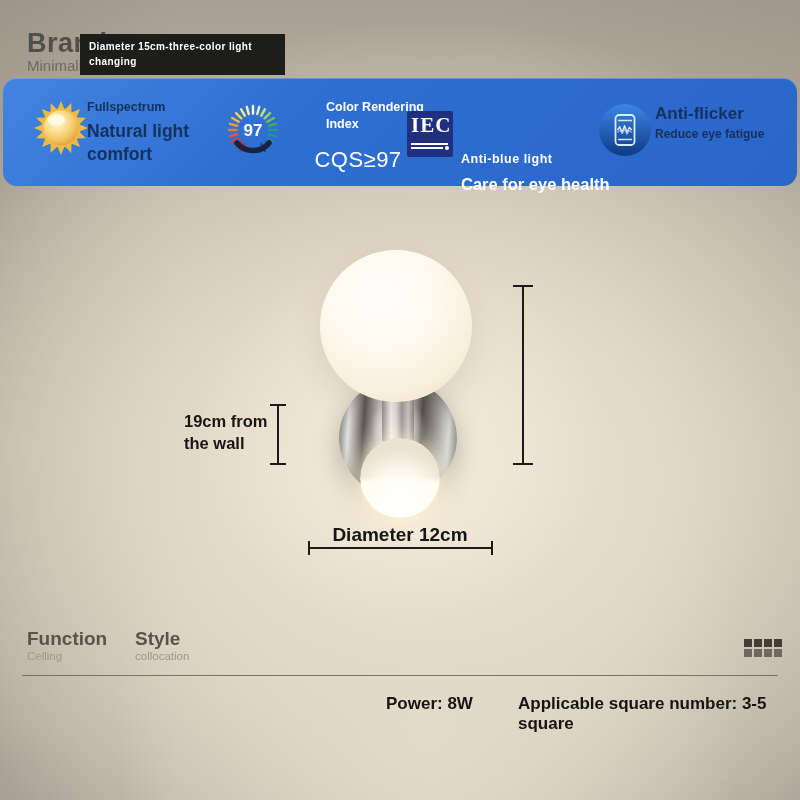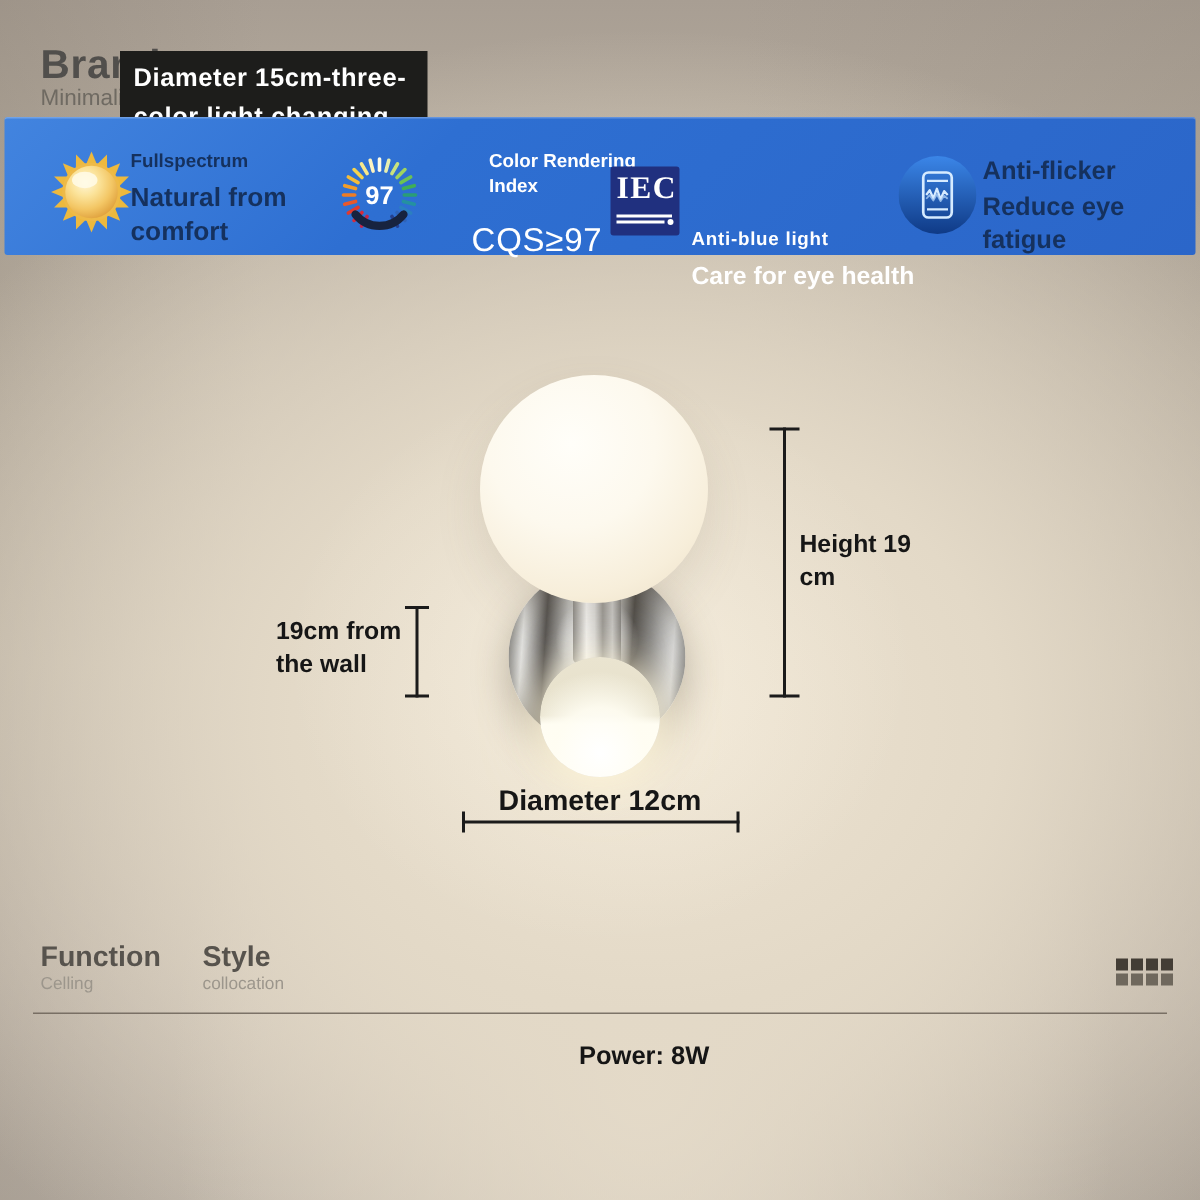--- a/index.html
+++ b/index.html
@@ -10,46 +10,46 @@
       radial-gradient(ellipse 560px 460px at 430px 480px, #eee4d2 0%, #e3d9c7 42%, rgba(227,217,199,0) 100%),
       radial-gradient(ellipse 420px 520px at 430px 720px, rgba(238,228,210,.85) 0%, rgba(238,228,210,0) 75%),
       linear-gradient(90deg, rgba(136,126,114,.30) 0%, rgba(136,126,114,0) 22%, rgba(136,126,114,0) 62%, rgba(146,136,124,.32) 100%),
       linear-gradient(180deg,#a89e93 0%,#b2a89b 10%,#c2b8a9 30%,#cdc3b3 55%,#c6bcb0 80%,#b8afa4 100%);
   }
   
   .brand-name{position:absolute;left:27px;top:28px;font-size:27px;font-weight:bold;color:#514f4c;letter-spacing:.5px;}
   .brand-sub{position:absolute;left:27px;top:57px;font-size:15px;color:#6f6a62;}
   .title-badge{
     position:absolute;left:80px;top:34px;width:188px;padding:5px 8px 6px 9px;
-    background:#1d1d1b;color:#fff;font-size:17px;font-weight:bold;line-height:1.5;letter-spacing:.4px;
+    background:#1d1d1b;color:#fff;font-size:10px;font-weight:bold;line-height:1.5;letter-spacing:.4px;
   }
   
   .banner{
-    position:absolute;left:3px;top:78px;width:794px;height:92px;border-radius:2px;
+    position:absolute;left:3px;top:78px;width:794px;height:108px;border-radius:14px;
     background:linear-gradient(135deg,#4284df 0%,#2e6fd2 35%,#2b66c9 100%);
     box-shadow:inset 0 1px 0 rgba(255,255,255,.25);
   }
   .feature{position:absolute;top:0;height:108px;}
   .f-icon{position:absolute;}
   .f-title{font-weight:bold;}
   .f-sub{font-weight:bold;}
   .navy{color:#15315e;}
   .white{color:#ffffff;}
   .f1-text{position:absolute;left:84px;top:22px;}
   .f1-text .f-title{font-size:12.5px;}
   .f1-text .f-sub{font-size:17.5px;width:118px;line-height:1.3;margin-top:6px;}
   .f2-text{position:absolute;left:279px;top:21px;}
   .f2-text .f-title{font-size:12.5px;width:108px;line-height:1.35;margin-left:44px;}
   .f2-text .f-sub{font-size:22px;font-weight:normal;margin-top:14px;letter-spacing:.5px;text-align:center;}
   .f3-text{position:absolute;left:458px;top:28px;}
   .f3-text .f-title{font-size:12.5px;letter-spacing:.5px;margin-top:46px;}
   .f3-text .f-sub{font-size:16.5px;margin-top:9px;white-space:nowrap;}
   .f4-text{position:absolute;left:652px;top:26px;}
   .f4-text .f-title{font-size:17px;}
-  .f4-text .f-sub{font-size:17px;width:130px;line-height:1.3;margin-top:3px;}
+  .f4-text .f-sub{font-size:12px;width:130px;line-height:1.3;margin-top:3px;}
   .iec{
     position:absolute;left:404px;top:111px;width:46px;height:46px;background:#20307f;border-radius:2px;
   }
   .iec-text{position:absolute;left:4px;top:2px;color:#fff;font-family:"Liberation Serif","DejaVu Serif",serif;font-weight:bold;font-size:21px;letter-spacing:1px;text-align:right;}
   .iec-line{position:absolute;left:4px;right:5px;height:2px;background:#fff;}
   .iec-line.l1{bottom:12px;}
   .iec-line.l2{bottom:8px;right:10px;}
   .iec-dot{position:absolute;right:4px;bottom:7px;width:4px;height:4px;border-radius:50%;background:#fff;}
   
   .wall-glow{position:absolute;left:190px;top:250px;width:420px;height:380px;border-radius:50%;
@@ -143,21 +143,21 @@
         <use href="#ray" transform="rotate(270)"></use>
           <use href="#ray" transform="rotate(292.5)"></use>
           <use href="#ray" transform="rotate(315)"></use>
         <use href="#ray" transform="rotate(337.5)"></use>
         <circle r="19.5" fill="#eeba48"></circle>
         <circle r="17.5" fill="url(#sung)"></circle>
         <ellipse cx="-4.5" cy="-8" rx="8.5" ry="5.5" fill="#fffbe9" opacity=".85"></ellipse>
       </svg>
       <div class="f1-text navy">
         <div class="f-title">Fullspectrum</div>
-        <div class="f-sub">Natural from comfort</div>
+        <div class="f-sub">Natural light comfort</div>
       </div>
     </div>
 
     <div class="feature">
       <svg class="f-icon" style="left:222px;top:24px;" width="56" height="56" viewBox="-28 -28 56 56">
         <defs>
             <line id="crt" x1="0" y1="-24" x2="0" y2="-16.5" stroke-width="2.4" stroke-linecap="round"></line>
           </defs>
         <use href="#crt" stroke="#c2274a" transform="rotate(-150)"></use>
           <use href="#crt" stroke="#d62a3c" transform="rotate(-135)"></use>
@@ -224,21 +224,20 @@
     </div>
   </div>
 
   <div class="wall-glow"></div>
   <div class="plate"></div>
   <div class="stem"></div>
   <div class="globe-large"></div>
   <div class="globe-small"></div>
 
   <div class="dim vline" style="left:522px;top:285px;height:180px;"></div>
-  <div class="dim-label lbl-height">Height 19 cm</div>
 
   <div class="dim vline small" style="left:277px;top:404px;height:61px;"></div>
   <div class="dim-label lbl-wall">19cm from the wall</div>
 
   <div class="dim hline" style="left:308px;top:547px;width:185px;"></div>
   <div class="dim-label lbl-diameter">Diameter 12cm</div>
 
   <div class="attr-label fn-l">Function</div>
   <div class="attr-value fn-v">Celling</div>
   <div class="attr-label st-l">Style</div>
@@ -251,14 +250,15 @@
       <span></span>
       <span></span>
       <span></span>
       <span></span>
       <span></span>
   </div>
 
   <div class="divider"></div>
 
   <div class="spec spec-power">Power: 8W</div>
+  <div class="spec spec-square">Applicable square number: 3-5 square</div>
 
 </div>
 
 </body></html>

